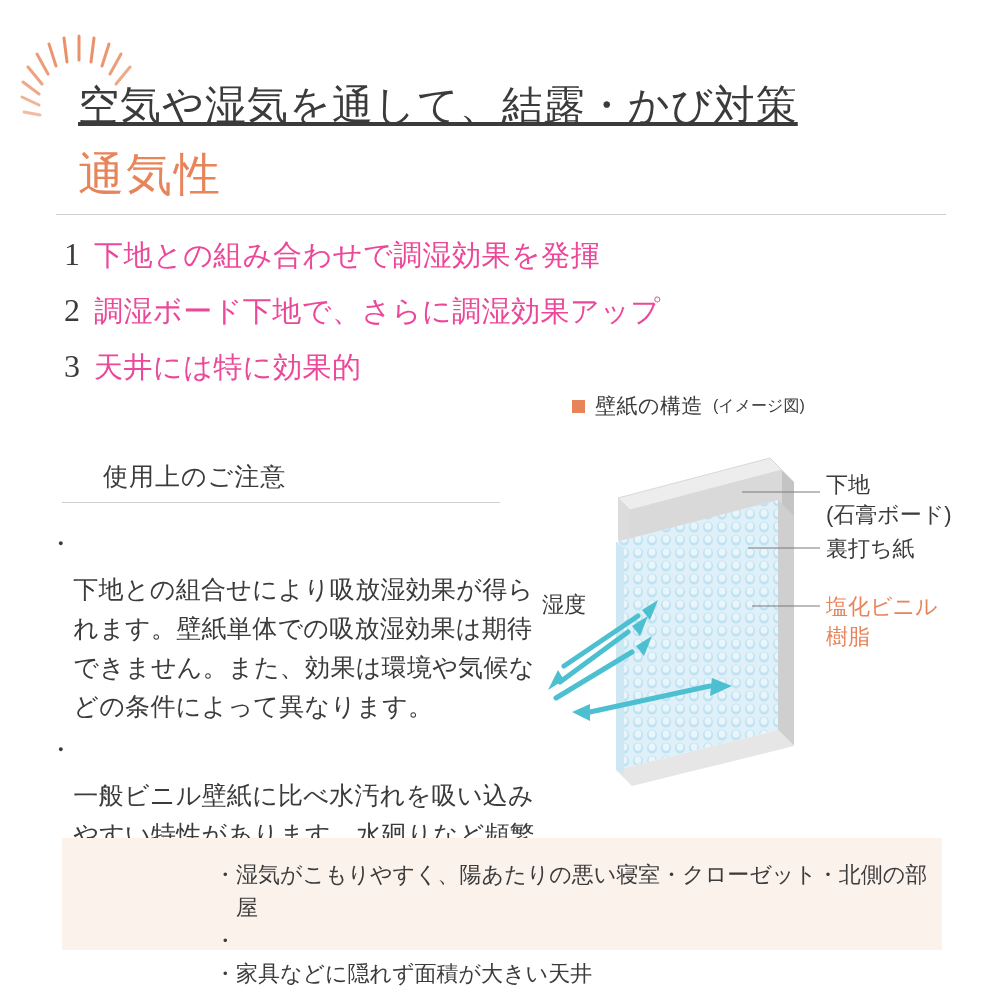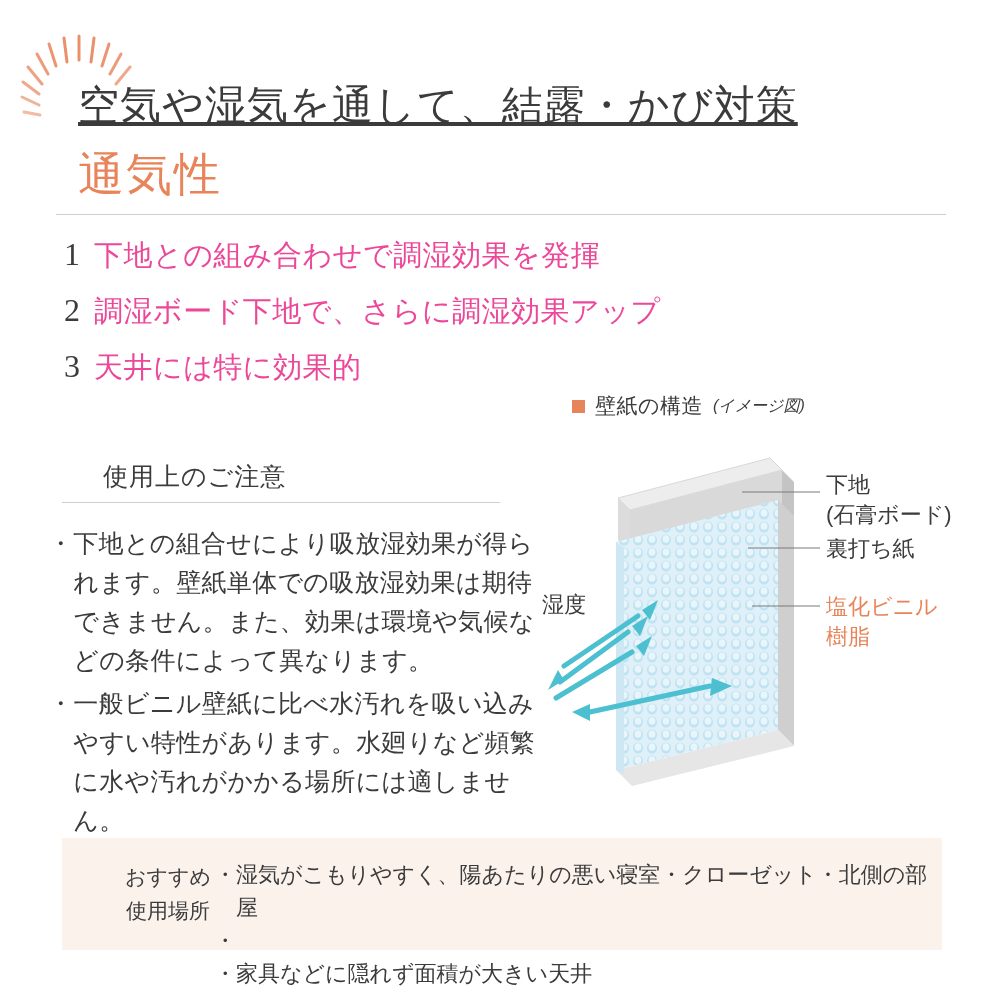--- a/index.html
+++ b/index.html
@@ -121,20 +121,21 @@
     margin-bottom: 4px;
     letter-spacing: 0.3px;
   }
   .note-li .dot {
     flex: 0 0 20px;
     font-size: 25px;
     line-height: 39px;
   }
   .note-li .note-txt {
     flex: 1 1 auto;
+    margin-top: 46px;
   }
 
   
   .diagram-head {
     position: absolute;
     left: 524px;
     top: 392px;
     display: flex;
     align-items: center;
     gap: 10px;
@@ -147,21 +148,20 @@
     display: inline-block;
   }
   .diagram-head .dh-main {
     font-size: 21px;
     color: #3b3b3b;
     letter-spacing: 0.5px;
   }
   .diagram-head .dh-sub {
     font-size: 16px;
     color: #3b3b3b;
-    font-style: italic;
   }
 
   .diagram {
     position: absolute;
     left: 520px;
     top: 430px;
     width: 470px;
     height: 390px;
   }
 
@@ -324,24 +324,20 @@
     </div>
     <div class="lbl" style="left:306px; top:104px;">裏打ち紙</div>
     <div class="lbl orange" style="left:306px; top:162px;">
       <div>塩化ビニル</div>
       <div>樹脂</div>
     </div>
     <div class="lbl" style="left:22px; top:160px;">湿度</div>
   </div>
 
   <div class="rec-box">
-    <div class="rec-label">
-      <div>おすすめ</div>
-      <div>使用場所</div>
-    </div>
     <div class="rec-items">
       <div class="rec-li">
         <span class="dot">・</span>
         <span>湿気がこもりやすく、陽あたりの悪い寝室・クローゼット・北側の部屋</span>
       </div>
       <div class="rec-li">
         <span class="dot">・</span>
       </div>
       <div class="rec-li">
         <span class="dot">・</span>

